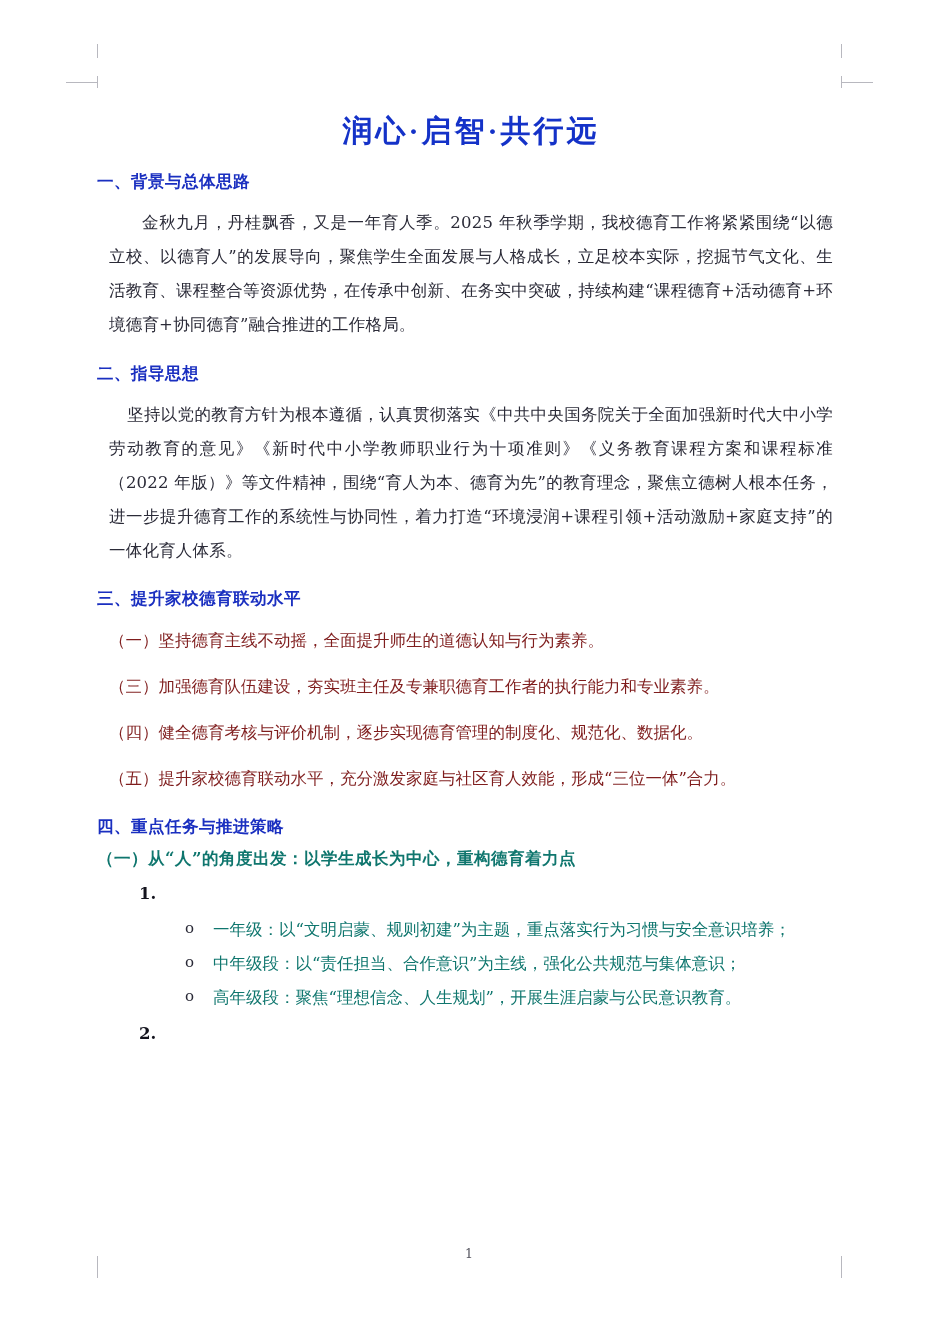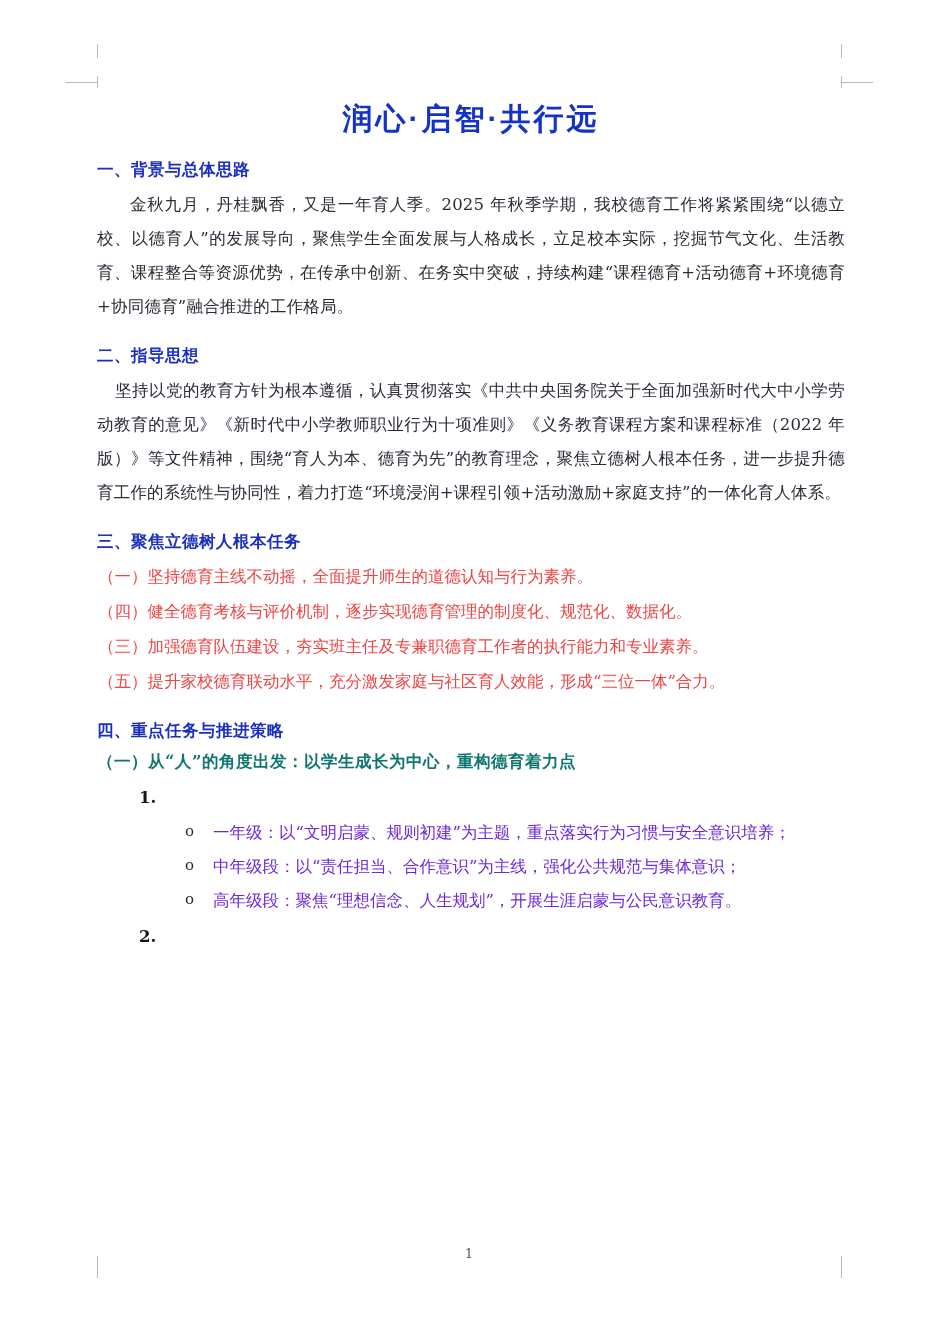--- a/index.html
+++ b/index.html
@@ -45,22 +45,22 @@
     width: 748px;
   }
 
   .doc-title {
     text-align: center;
     color: #1432c8;
     font-size: 30px;
     font-weight: bold;
     letter-spacing: 3px;
     line-height: 1.25;
-    margin: 4px 0 10px 0;
-    font-family: Liberation Sans, sans-serif;
+    margin: 16px 0 10px 0;
+    font-family: Liberation Serif, serif;
   }
 
   .h-sec {
     color: #1a2fc0;
     font-size: 16.5px;
     font-weight: bold;
     margin: 20px 0 6px 0;
     line-height: 1.5;
     letter-spacing: 0.5px;
   }
@@ -71,33 +71,33 @@
     font-weight: bold;
     margin: 5px 0 5px 0;
     line-height: 1.6;
     letter-spacing: 0.5px;
   }
 
   p.body {
     color: #2b2b38;
     font-size: 16.5px;
     line-height: 2.05;
-    margin: 0;
+    margin: 12px;
     text-align: justify;
     text-justify: inter-ideograph;
     letter-spacing: 0.2px;
   }
   p.body.ind2 { text-indent: 2em; }
   p.body.ind1 { text-indent: 1.1em; }
 
   p.listitem {
-    color: #ef4444;
-    font-size: 16.5px;
-    line-height: 2.05;
-    margin: 1px;
+    color: #7f1d1d;
+    font-size: 16.5px;
+    line-height: 2.05;
+    margin: 12px;
     text-align: justify;
     text-justify: inter-ideograph;
   }
 
   
   .num-row {
     display: flex;
     margin: 2px 0;
     padding-left: 42px;
   }
@@ -125,21 +125,21 @@
   }
   .bul-marker {
     color: #2b2b38;
     font-size: 15px;
     width: 28px;
     flex: 0 0 28px;
     line-height: 2.05;
     font-family: "DejaVu Serif", "Liberation Serif", serif;
   }
   .bul-text {
-    color: #6d28d9;
+    color: #0f766e;
     font-size: 16.5px;
     line-height: 2.05;
     flex: 1 1 auto;
     text-align: justify;
     text-justify: inter-ideograph;
   }
 
   .page-number {
     position: absolute;
     left: 0;
@@ -168,24 +168,24 @@
   <div class="content">
 
     <h1 class="doc-title">润心·启智·共行远</h1>
 
     <div class="h-sec">一、背景与总体思路</div>
     <p class="body ind2">金秋九月，丹桂飘香，又是一年育人季。2025 年秋季学期，我校德育工作将紧紧围绕“以德立校、以德育人”的发展导向，聚焦学生全面发展与人格成长，立足校本实际，挖掘节气文化、生活教育、课程整合等资源优势，在传承中创新、在务实中突破，持续构建“课程德育+活动德育+环境德育+协同德育”融合推进的工作格局。</p>
 
     <div class="h-sec">二、指导思想</div>
     <p class="body ind1">坚持以党的教育方针为根本遵循，认真贯彻落实《中共中央国务院关于全面加强新时代大中小学劳动教育的意见》《新时代中小学教师职业行为十项准则》《义务教育课程方案和课程标准（2022 年版）》等文件精神，围绕“育人为本、德育为先”的教育理念，聚焦立德树人根本任务，进一步提升德育工作的系统性与协同性，着力打造“环境浸润+课程引领+活动激励+家庭支持”的一体化育人体系。</p>
 
-    <div class="h-sec">三、聚焦立德树人根本任务</div>
+    <div class="h-sec">三、提升家校德育联动水平</div>
     <p class="listitem">（一）坚持德育主线不动摇，全面提升师生的道德认知与行为素养。</p>
+    <p class="listitem">（三）加强德育队伍建设，夯实班主任及专兼职德育工作者的执行能力和专业素养。</p>
     <p class="listitem">（四）健全德育考核与评价机制，逐步实现德育管理的制度化、规范化、数据化。</p>
-    <p class="listitem">（三）加强德育队伍建设，夯实班主任及专兼职德育工作者的执行能力和专业素养。</p>
     <p class="listitem">（五）提升家校德育联动水平，充分激发家庭与社区育人效能，形成“三位一体”合力。</p>
 
     <div class="h-sec">四、重点任务与推进策略</div>
     <div class="h-sub">（一）从“人”的角度出发：以学生成长为中心，重构德育着力点</div>
 
     <div class="num-row">
       <span class="num-marker">1.</span>
     </div>
 
     <div class="bul-row">

